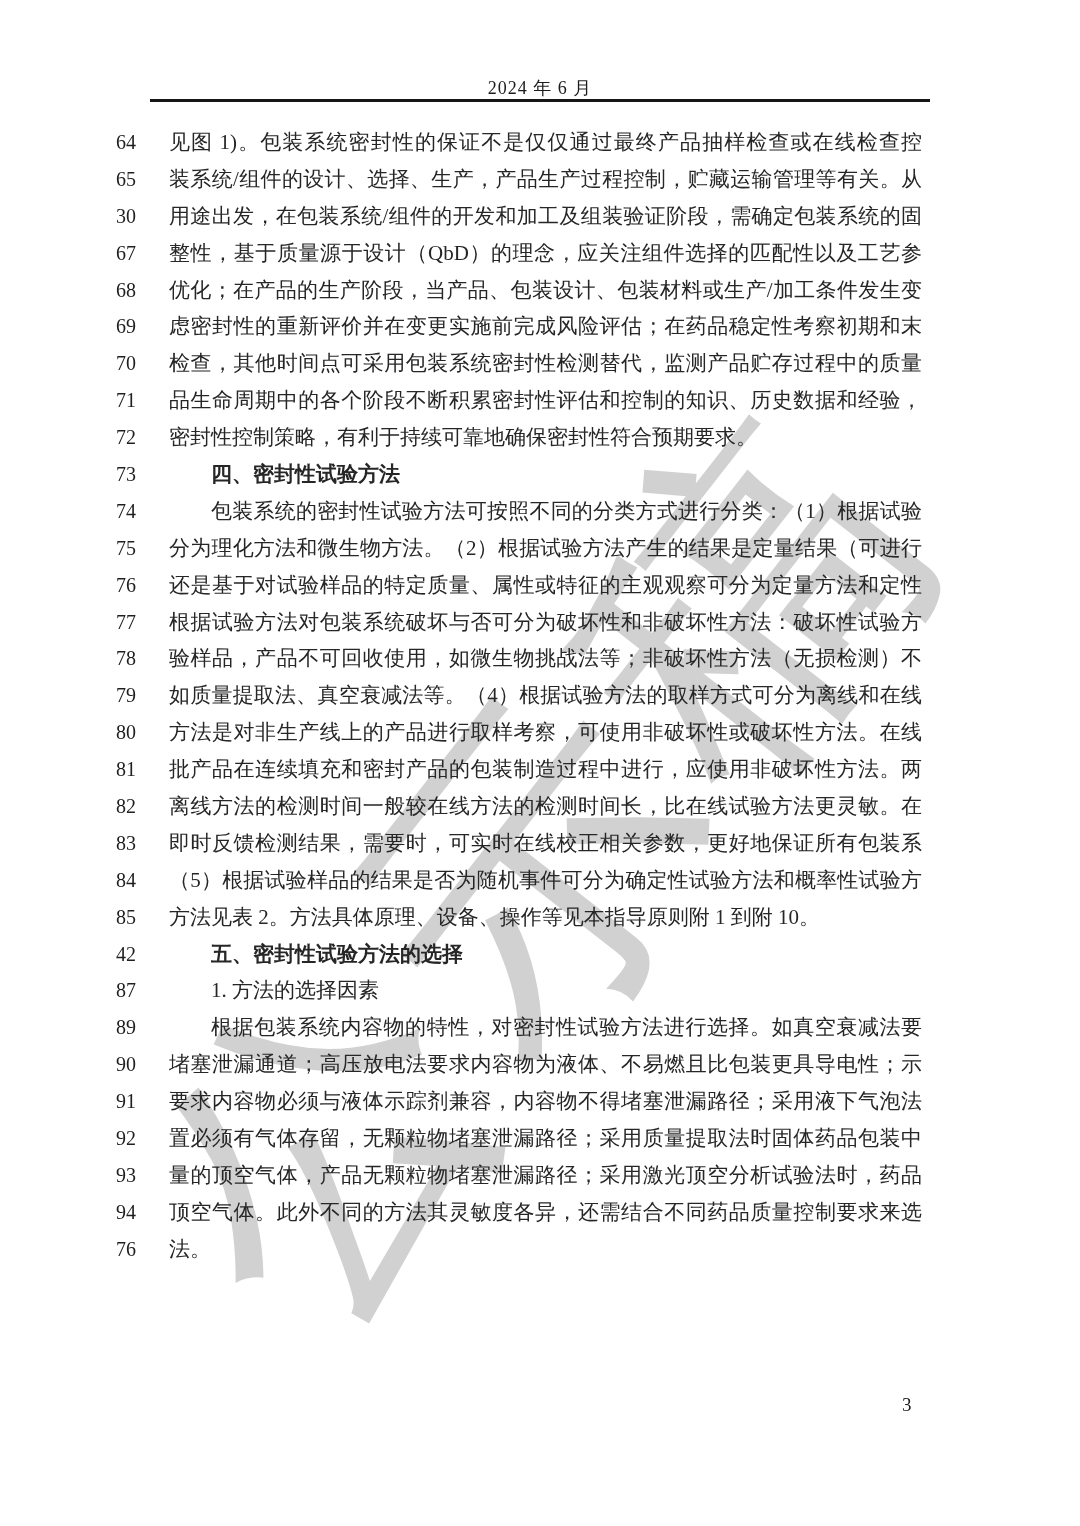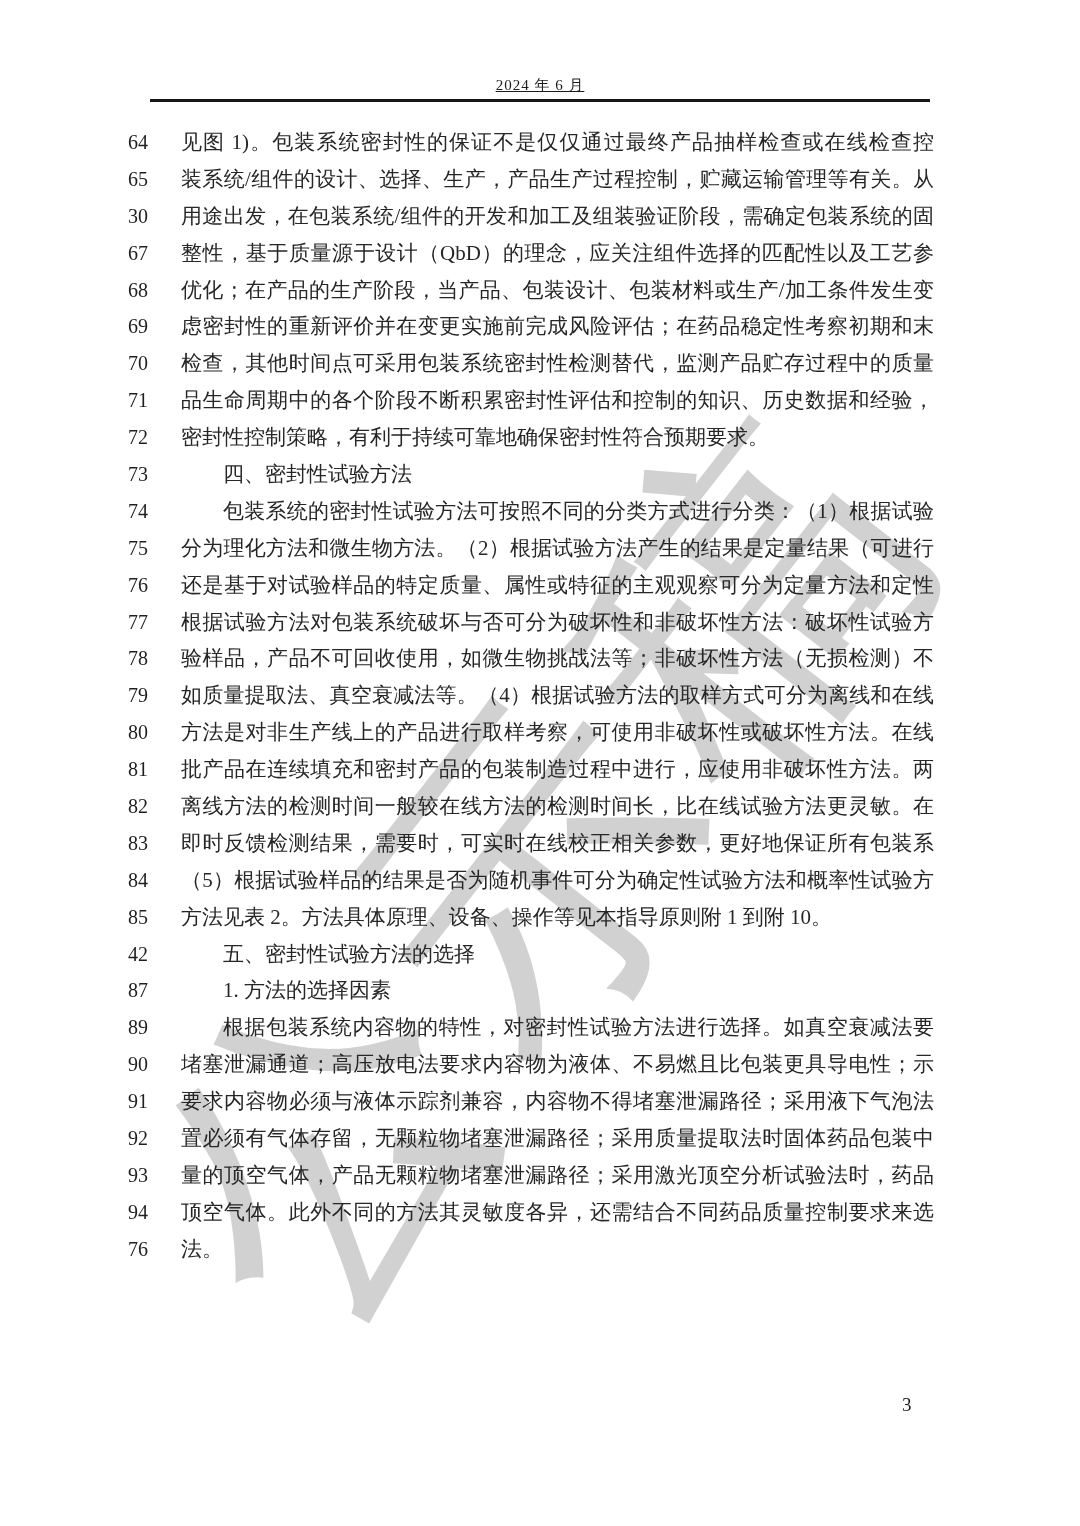--- a/index.html
+++ b/index.html
@@ -7,38 +7,37 @@
     position:relative;
     width:1080px;height:1526px;
     margin:0 auto;
     background:#ffffff;
     overflow:hidden;
     font-family:"Liberation Serif","DejaVu Serif",serif;
     color:#262626;
   }
   .header-date{
     position:absolute;top:76px;left:0;width:100%;
-    text-align:center;font-size:15px;color:#1c1c1c;
+    text-align:center;font-size:18px;color:#1c1c1c;
     letter-spacing:1px;
-    text-decoration:underline;
   }
   .header-rule{
     position:absolute;top:99px;left:150px;width:780px;height:3px;
     background:#161616;
   }
   .watermark{
     position:absolute;left:50%;top:57%;
     transform:translate(-50%,-50%) rotate(-52deg);
     font-size:330px;line-height:1;white-space:nowrap;
     color:rgba(145,145,145,0.42);
     letter-spacing:14px;
     z-index:0;user-select:none;pointer-events:none;
   }
   .lines{
-    position:absolute;top:124px;left:16px;width:868px;z-index:1;
+    position:absolute;top:124px;left:4px;width:868px;z-index:1;
   }
   .row{
     position:relative;height:36.9px;
     display:flex;align-items:center;
   }
   .lineno{
     position:absolute;left:112px;width:44px;
     font-size:20px;color:#1f1f1f;
   }
   .linetext{
@@ -46,21 +45,21 @@
     font-size:21px;line-height:36.9px;
     white-space:nowrap;
   }
   .row.fill .linetext{
     white-space:normal;
     text-align:justify;
     text-align-last:justify;
     height:36.9px;overflow:hidden;
   }
   .row.indent .linetext{text-indent:42px;}
-  .row.bold .linetext{font-weight:normal;}
+  .row.bold .linetext{font-weight:bold;}
   .page-number{
     position:absolute;top:1394px;left:902px;z-index:1;
     font-size:19px;color:#1c1c1c;
   }
 </style>
 </head>
 <body>
 
 <div class="page">
 

